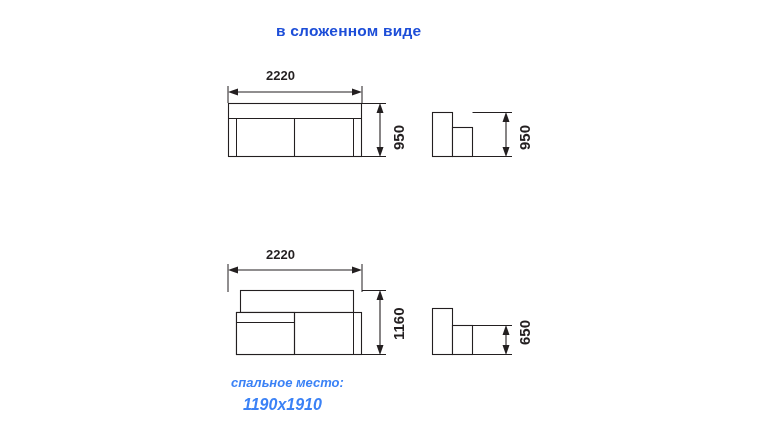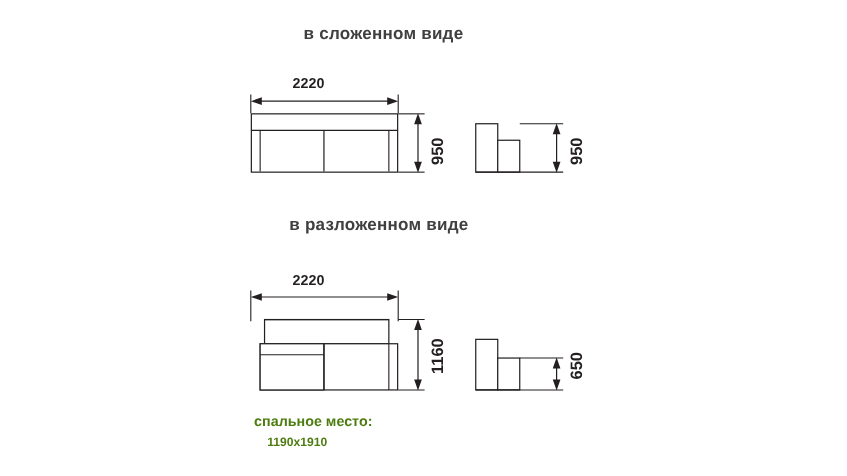--- a/index.html
+++ b/index.html
@@ -16,34 +16,35 @@
     color: #231f20;
     overflow: hidden;
   }
 
   .title {
     position: absolute;
     font-weight: bold;
     font-size: 15.5px;
     letter-spacing: 0.2px;
     white-space: nowrap;
-    color: #404040;
+    color: #1d4ed8;
   }
   #title-folded { left: 276px; top: 22px; }
   #title-unfolded { left: 263px; top: 196px; }
 
   .caption {
     position: absolute;
     font-weight: bold;
     font-size: 13.5px;
     white-space: nowrap;
-    color: #4d7c0f;
+    color: #3b82f6;
+    font-style: italic;
   }
   #bed-label { left: 231px; top: 375px; font-size: 13px; }
-  #bed-size { left: 243px; top: 396px; font-size: 11px; }
+  #bed-size { left: 243px; top: 396px; font-size: 16px; }
 
   
   .dim-h {
     position: absolute;
     font-weight: bold;
     font-size: 13px;
     white-space: nowrap;
     color: #231f20;
   }
   .dim-v {
@@ -70,21 +71,20 @@
   .arrow { stroke: #231f20; stroke-width: 1.1; fill: none; }
   .ahead { fill: #231f20; }
 </style>
 </head>
 <body>
 
 <div id="page">
 
   <div class="title" id="title-folded">в сложенном виде</div>
 
-  <div class="title" id="title-unfolded">в разложенном виде</div>
 
   <div class="dim-h" style="left:266px; top:68px;">2220</div>
 
   <div class="dim-v" style="left:390px; top:150px;">950</div>
 
   <div class="dim-v" style="left:516px; top:150px;">950</div>
 
   <div class="dim-h" style="left:266px; top:247px;">2220</div>
 
   <div class="dim-v" style="left:390px; top:340px;">1160</div>

